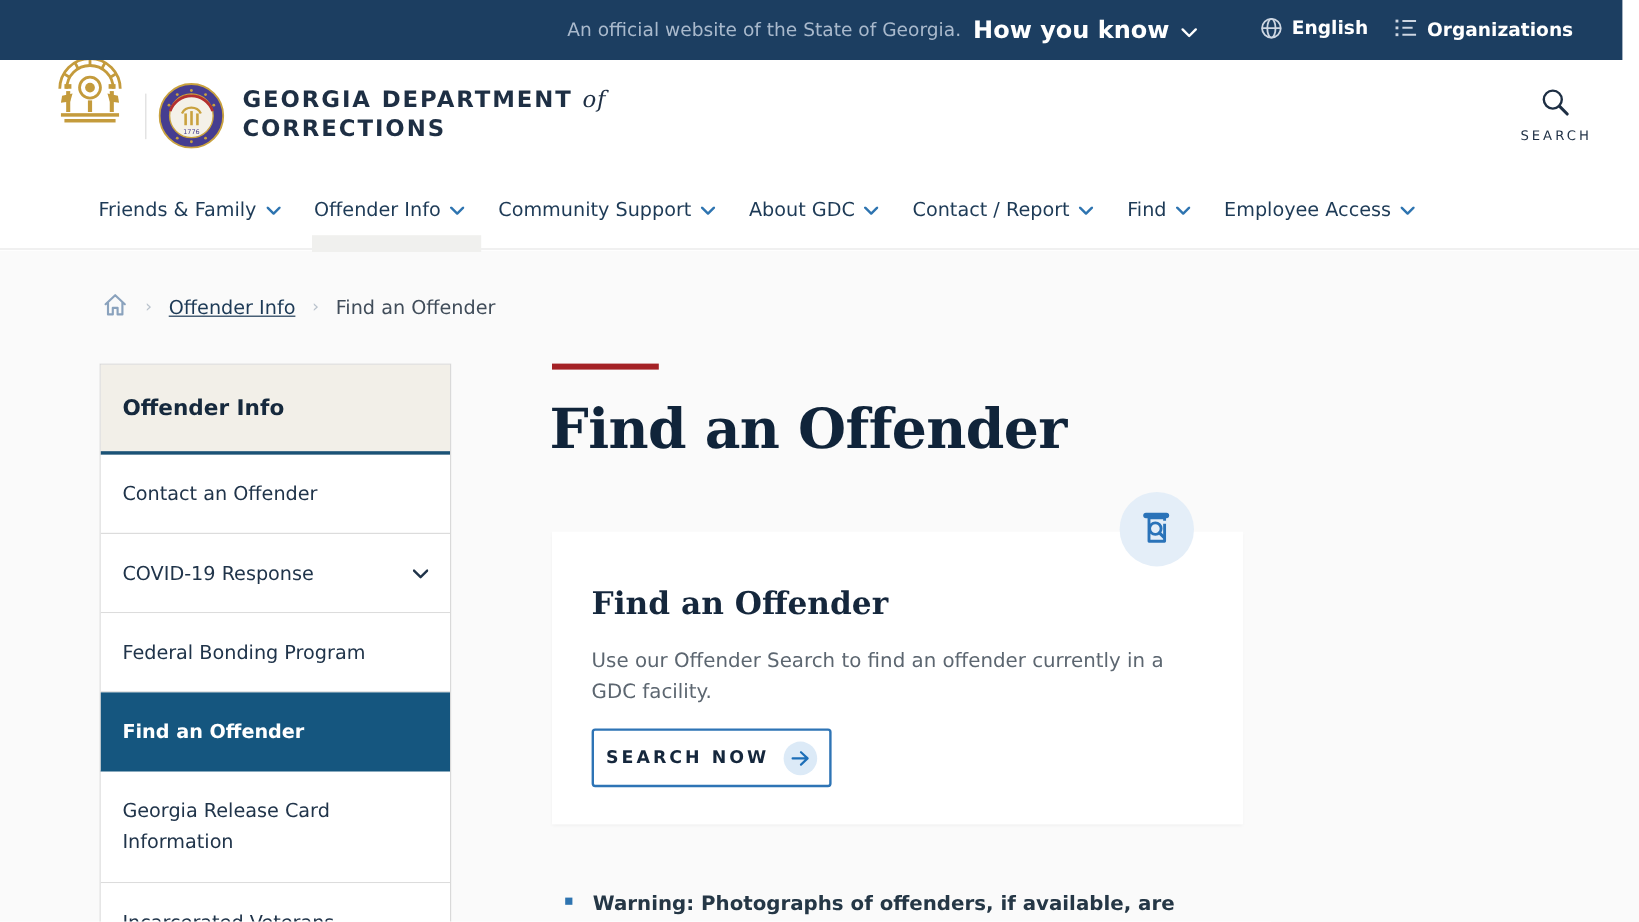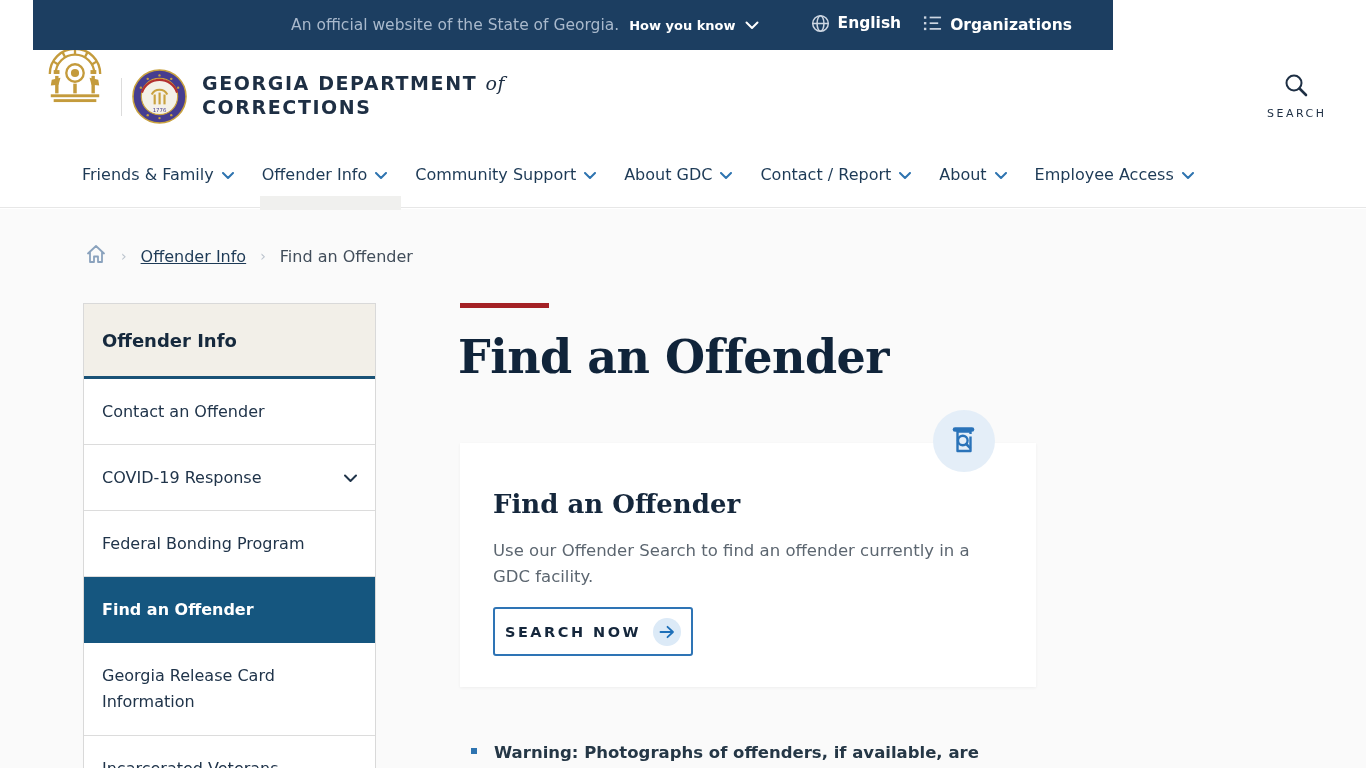--- a/index.html
+++ b/index.html
@@ -1,23 +1,23 @@
 <!DOCTYPE html>
 <html><head>
 <meta charset="utf-8">
 <style>
   * { margin:0; padding:0; box-sizing:border-box; }
   html,body { width:1366px; height:768px; overflow:hidden; }
   body { font-family:"DejaVu Sans","Liberation Sans",sans-serif; background:#ffffff; position:relative; }
 
   
-  .topbar { position:absolute; left:0; top:0; width:1080px; height:50px; background:#1c3e61;
-            display:flex; align-items:center; justify-content:flex-end; padding-right:41px; z-index:5;margin-left:33px; }
+  .topbar { position:absolute; left:0; top:0; width:1352px; height:50px; background:#1c3e61;
+            display:flex; align-items:center; justify-content:flex-end; padding-right:41px; z-index:5; }
   .topbar .official { color:#a9b9cc; font-size:15.5px; }
-  .topbar .howknow { color:#ffffff; font-size:13px; font-weight:bold; margin-left:10px;
+  .topbar .howknow { color:#ffffff; font-size:20px; font-weight:bold; margin-left:10px;
                      display:flex; align-items:center; gap:9px; cursor:pointer; }
   .topbar .lang { color:#ffffff; font-size:15.5px; font-weight:bold; margin-left:52px;
                   display:flex; gap:8px; cursor:pointer; }
   .topbar .orgs { color:#ffffff; font-size:15.5px; font-weight:bold; margin-left:22px;
                   display:flex; align-items:center; gap:8px; cursor:pointer; }
 
   
   .header { position:absolute; left:0; top:50px; width:1366px; height:92px; background:#ffffff; z-index:4; }
   .arch-circle { position:absolute; left:31px; top:-21px; width:88px; height:88px; background:#ffffff;
                  border-radius:50%; z-index:6; display:flex; align-items:center; justify-content:center; }
@@ -214,21 +214,21 @@
           <path d="M1 1l5 5 5-5" fill="none" stroke="#2e74b0" stroke-width="2" stroke-linecap="round" stroke-linejoin="round"></path>
         </svg></span>
   </div>
   <div class="nav-item">
     <span>Contact / Report</span>
     <span><svg width="12" height="8" viewBox="0 0 12 8">
           <path d="M1 1l5 5 5-5" fill="none" stroke="#2e74b0" stroke-width="2" stroke-linecap="round" stroke-linejoin="round"></path>
         </svg></span>
   </div>
   <div class="nav-item">
-    <span>About</span>
+    <span>Find</span>
     <span><svg width="12" height="8" viewBox="0 0 12 8">
           <path d="M1 1l5 5 5-5" fill="none" stroke="#2e74b0" stroke-width="2" stroke-linecap="round" stroke-linejoin="round"></path>
         </svg></span>
   </div>
   <div class="nav-item">
     <span>Employee Access</span>
     <span><svg width="12" height="8" viewBox="0 0 12 8">
           <path d="M1 1l5 5 5-5" fill="none" stroke="#2e74b0" stroke-width="2" stroke-linecap="round" stroke-linejoin="round"></path>
         </svg></span>
   </div>

